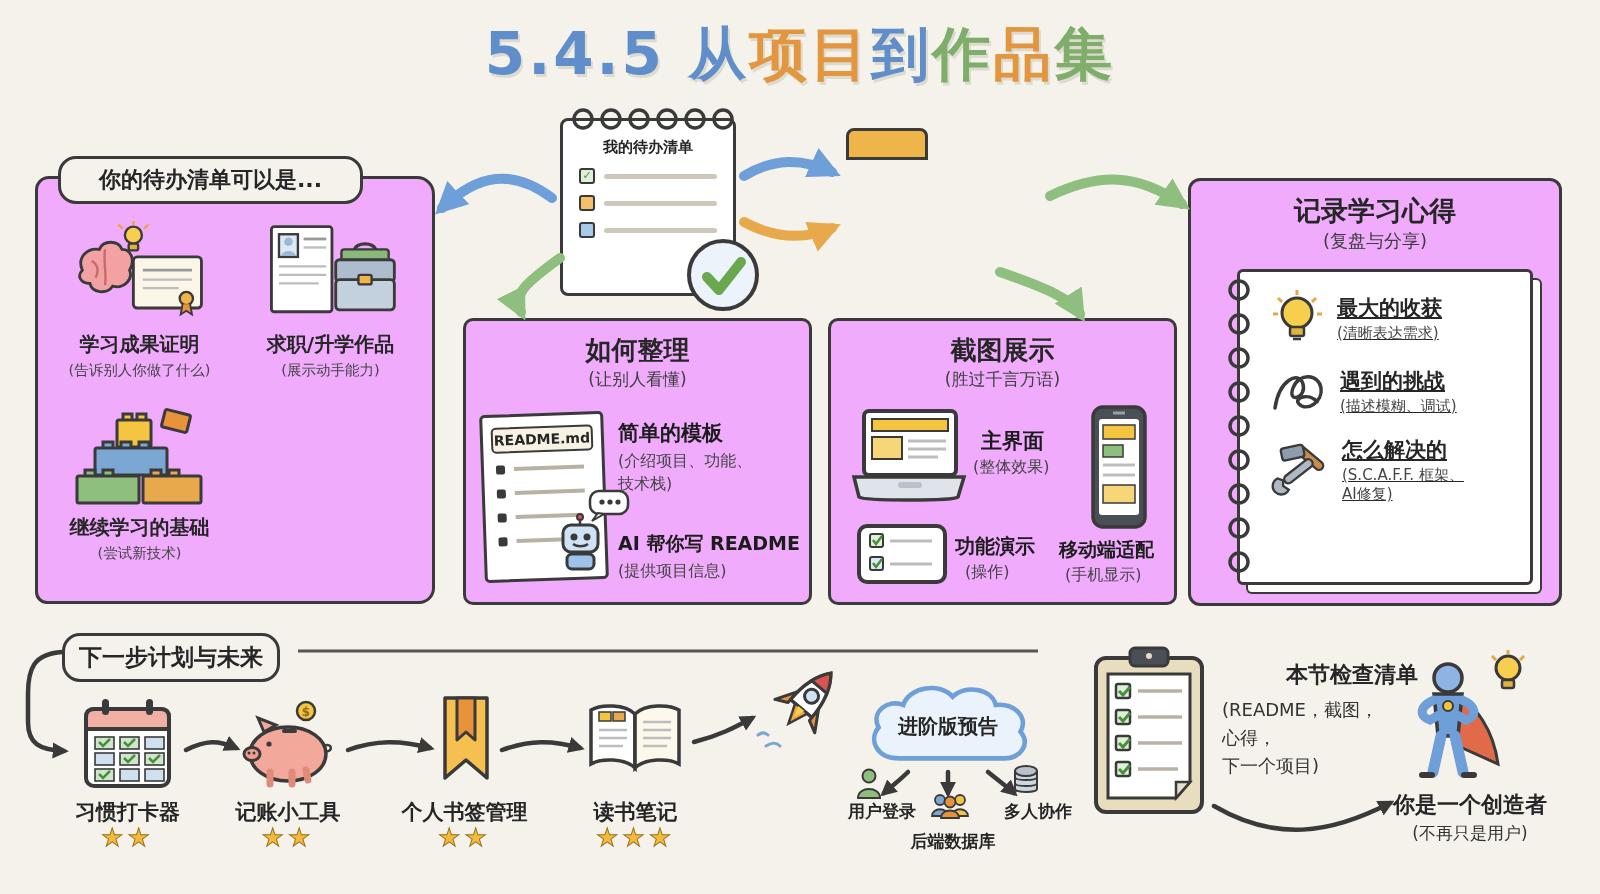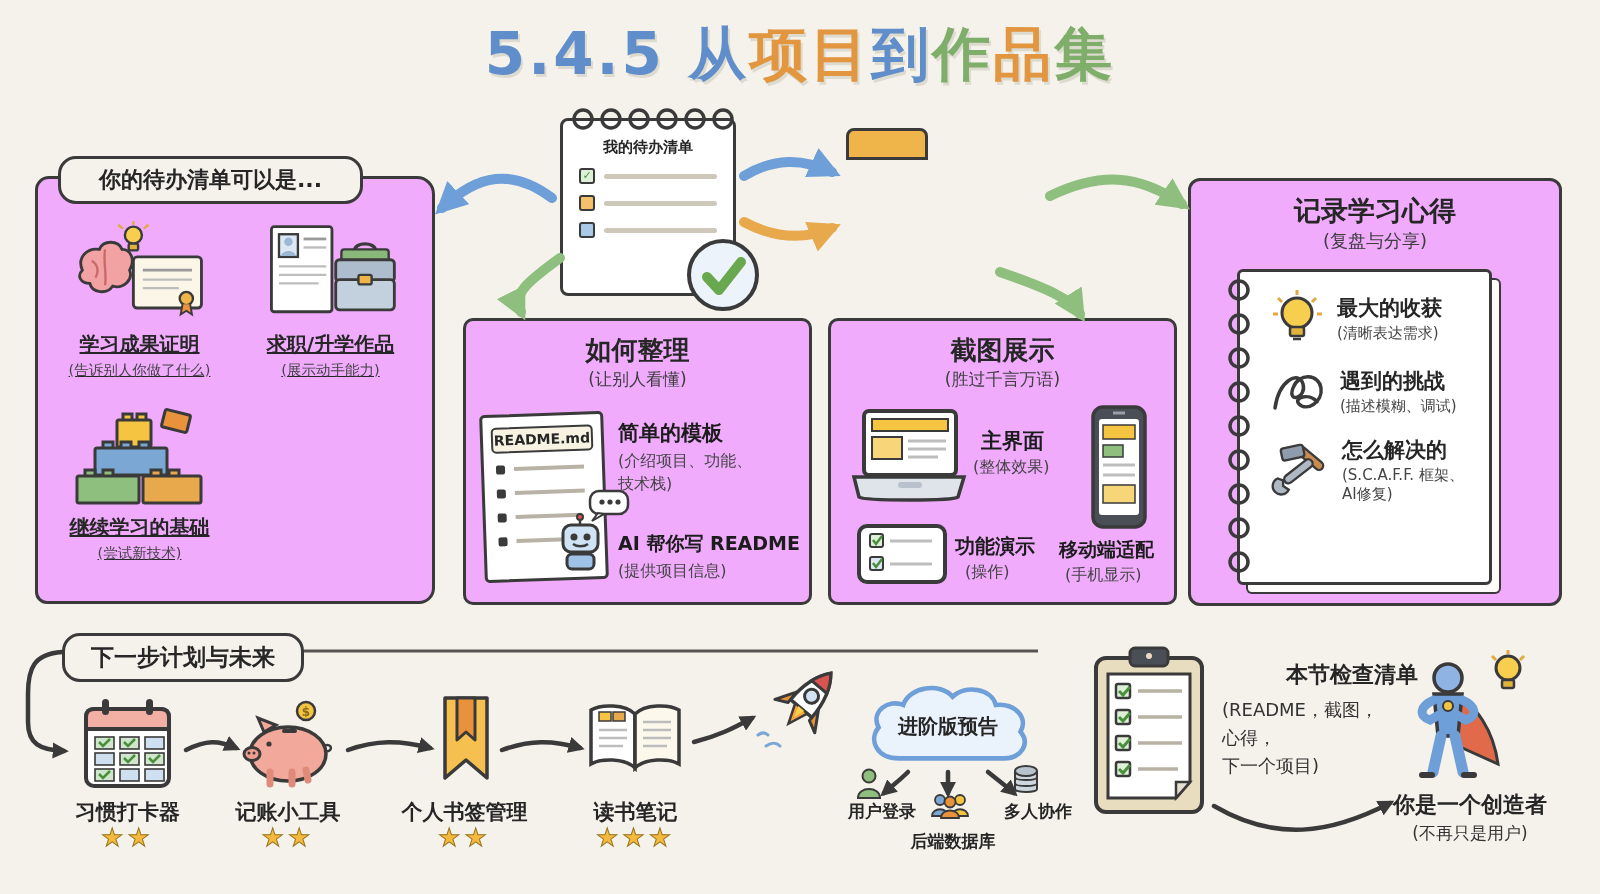--- a/index.html
+++ b/index.html
@@ -37,47 +37,47 @@
 
   
   .folder{position:absolute;left:838px;top:128px;width:206px;height:152px;z-index:3;}
   .folder-tab{position:absolute;left:8px;top:0;width:82px;height:32px;background:#f0b54a;border:3.5px solid #3a3a3a;border-radius:8px 8px 0 0;}
   .folder-body{position:absolute;left:0;top:25px;width:100%;height:127px;background:#f2bc55;border:3.5px solid #3a3a3a;border-radius:10px;display:flex;align-items:center;justify-content:center;}
   .folder-label{font-size:36px;font-weight:bold;letter-spacing:2px;}
 
   
   .left-panel{left:35px;top:176px;width:400px;height:428px;border-radius:14px 18px 16px 12px;}
   .left-pill{left:58px;top:156px;font-size:22px;padding:6px 38px;}
-  .lp-grid{display:grid;grid-template-columns:1fr 1fr;row-gap:24px;padding:42px 6px 0 6px;text-decoration:underline;}
+  .lp-grid{display:grid;grid-template-columns:1fr 1fr;row-gap:24px;padding:42px 6px 0 6px;}
   .lp-cell{display:flex;flex-direction:column;align-items:center;text-align:center;}
   .lp-title{font-size:20px;font-weight:bold;margin-top:6px;}
   .lp-sub{font-size:14.5px;color:#454545;margin-top:3px;}
 
   
   .organize-panel{left:463px;top:318px;width:349px;height:287px;border-radius:10px;}
   .screenshot-panel{left:828px;top:318px;width:349px;height:287px;border-radius:10px;}
   .t1{top:12px;font-size:26px;}
   .t2{top:47px;font-size:17px;}
   .fl{position:absolute;}
   .h{font-weight:bold;color:#1c1c1c;}
   .sub{color:#454545;white-space:pre-line;}
 
   .readme-doc{position:absolute;left:16px;top:92px;width:124px;height:168px;background:#fff;border:3px solid #3a3a3a;border-radius:5px;transform:rotate(-2deg);}
   .readme-title{margin:10px auto 0;width:102px;text-align:center;font-weight:bold;font-size:14px;border:2.5px solid #3a3a3a;border-radius:5px;padding:3px 0;background:#f7f2e2;}
 
   
   .notes-panel{left:1188px;top:178px;width:374px;height:428px;border-radius:12px;}
-  .notebook{position:absolute;left:46px;top:88px;width:255px;height:316px;background:#fff;border:3px solid #3a3a3a;border-radius:6px;box-shadow:9px 9px 0 -2px #fdfcf8,9px 9px 0 0 #3a3a3a;}
+  .notebook{position:absolute;left:46px;top:88px;width:296px;height:316px;background:#fff;border:3px solid #3a3a3a;border-radius:6px;box-shadow:9px 9px 0 -2px #fdfcf8,9px 9px 0 0 #3a3a3a;text-decoration:underline;}
   .nb-spiral{position:absolute;left:-17px;top:4px;}
   .nb-row{display:flex;align-items:center;gap:12px;padding:17px 10px 0 30px;}
   .nb-t{font-size:21px;font-weight:bold;}
   .nb-s{font-size:15px;color:#454545;white-space:pre-line;margin-top:2px;}
 
   
-  .next-pill{left:62px;top:633px;font-size:23px;padding:6px 26px;}
+  .next-pill{left:62px;top:633px;font-size:23px;padding:6px 14px;}
   .blabel{position:absolute;text-align:center;font-weight:bold;font-size:21px;z-index:3;}
   .bstars{position:absolute;text-align:center;font-size:25px;color:#f5b93e;letter-spacing:4px;-webkit-text-stroke:1px #95741d;z-index:3;}
   .slabel{position:absolute;text-align:center;font-weight:bold;font-size:17px;z-index:3;}
   .cloud{position:absolute;left:858px;top:676px;width:180px;height:98px;z-index:2;}
   .cloud-label{position:absolute;left:0;top:37px;width:100%;text-align:center;font-weight:bold;font-size:20px;}
   .chk-title{position:absolute;left:1286px;top:660px;font-weight:bold;font-size:22px;z-index:3;}
   .chk-sub{position:absolute;left:1222px;top:696px;font-size:18px;line-height:1.55;color:#333;white-space:pre-line;z-index:3;}
   .creator-sub{position:absolute;left:1372px;top:822px;width:196px;text-align:center;font-size:17px;color:#333;z-index:3;}
   .icon-abs{position:absolute;z-index:2;}
 </style>

